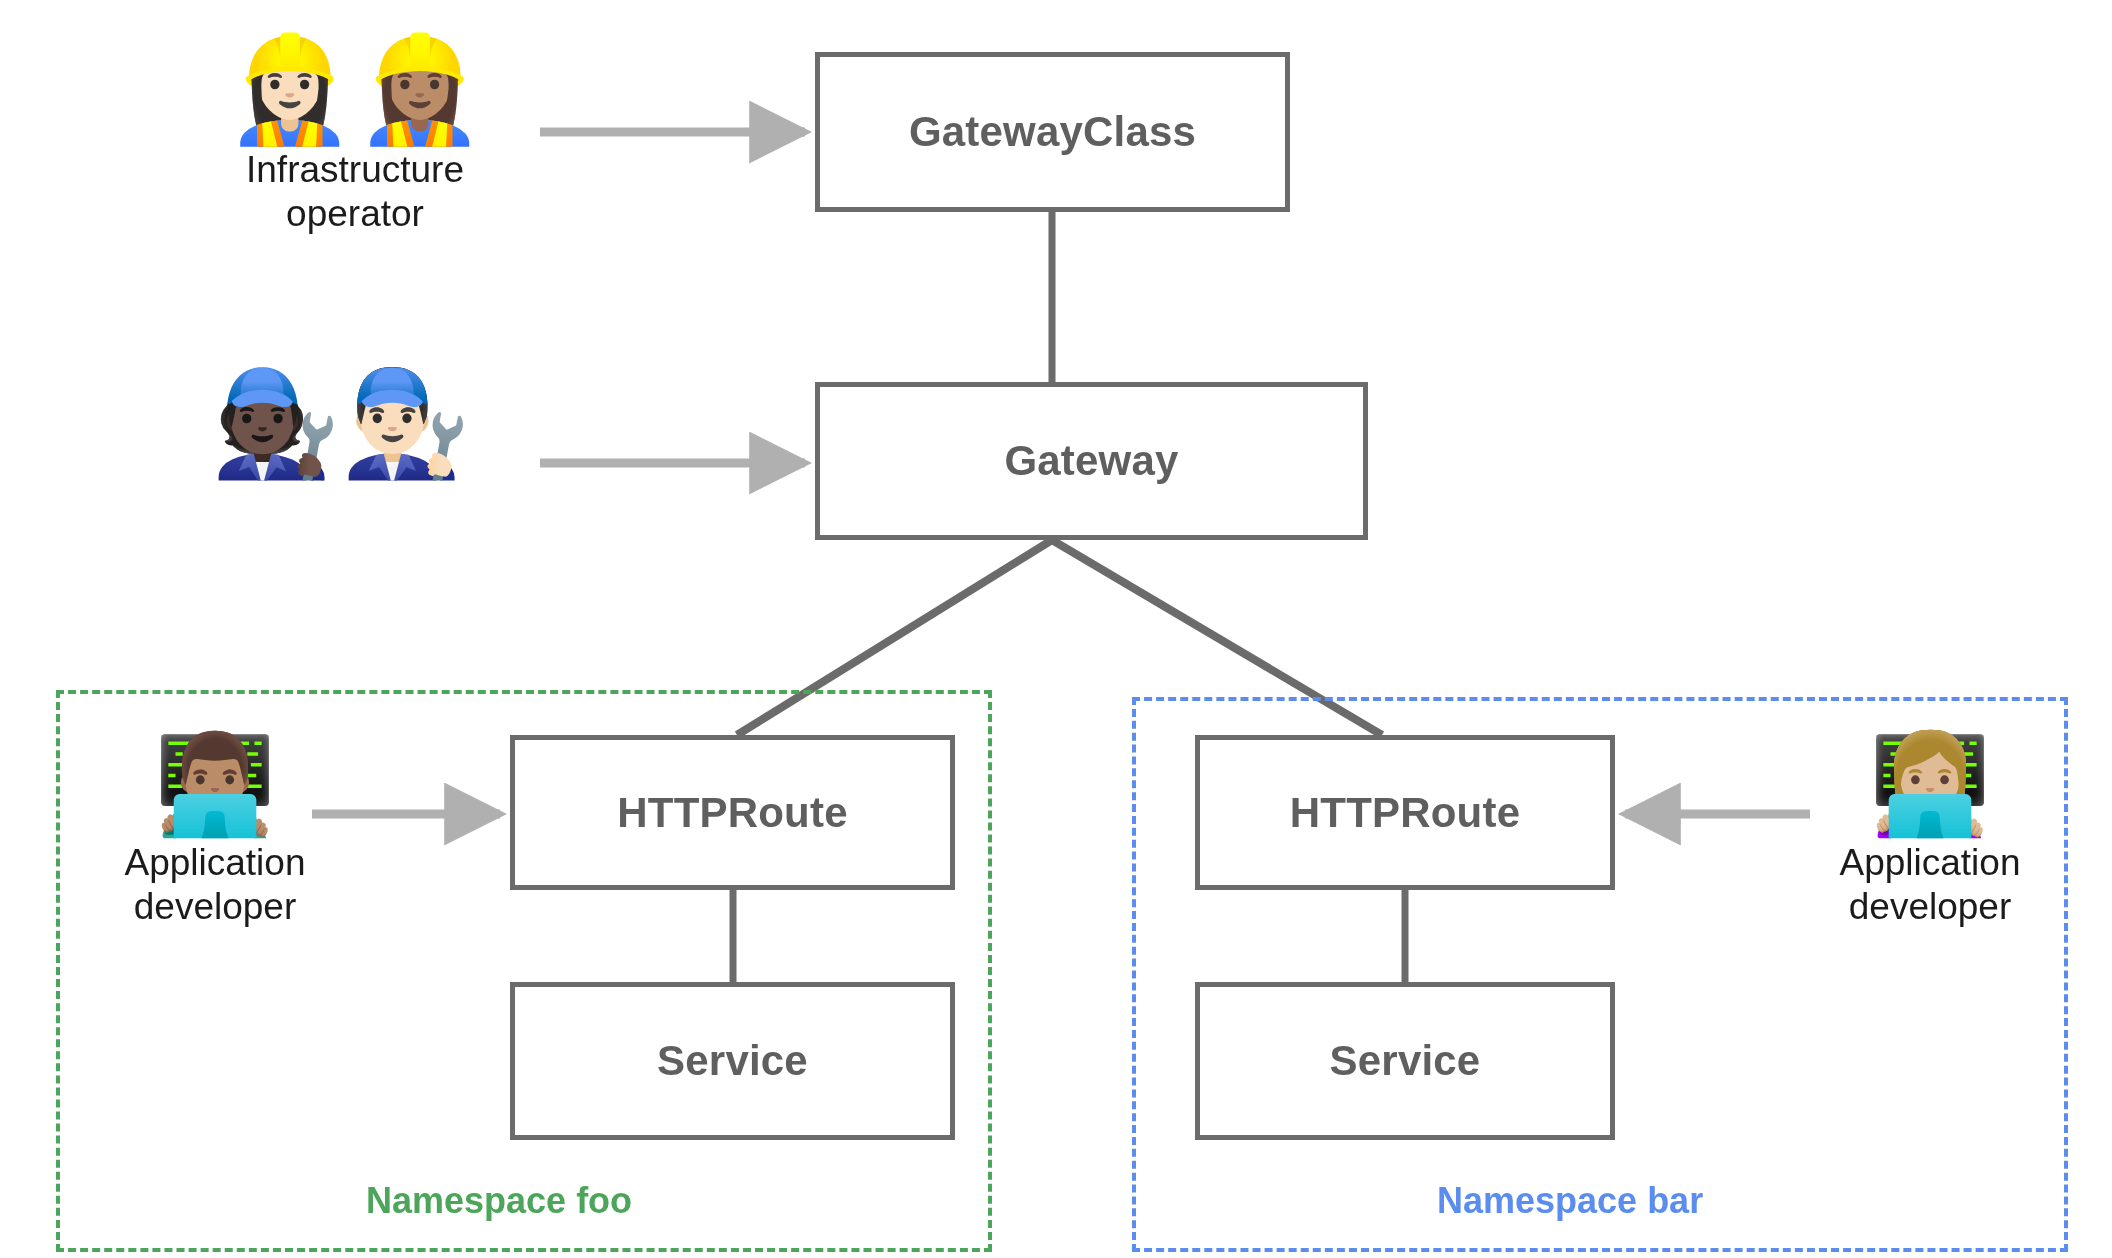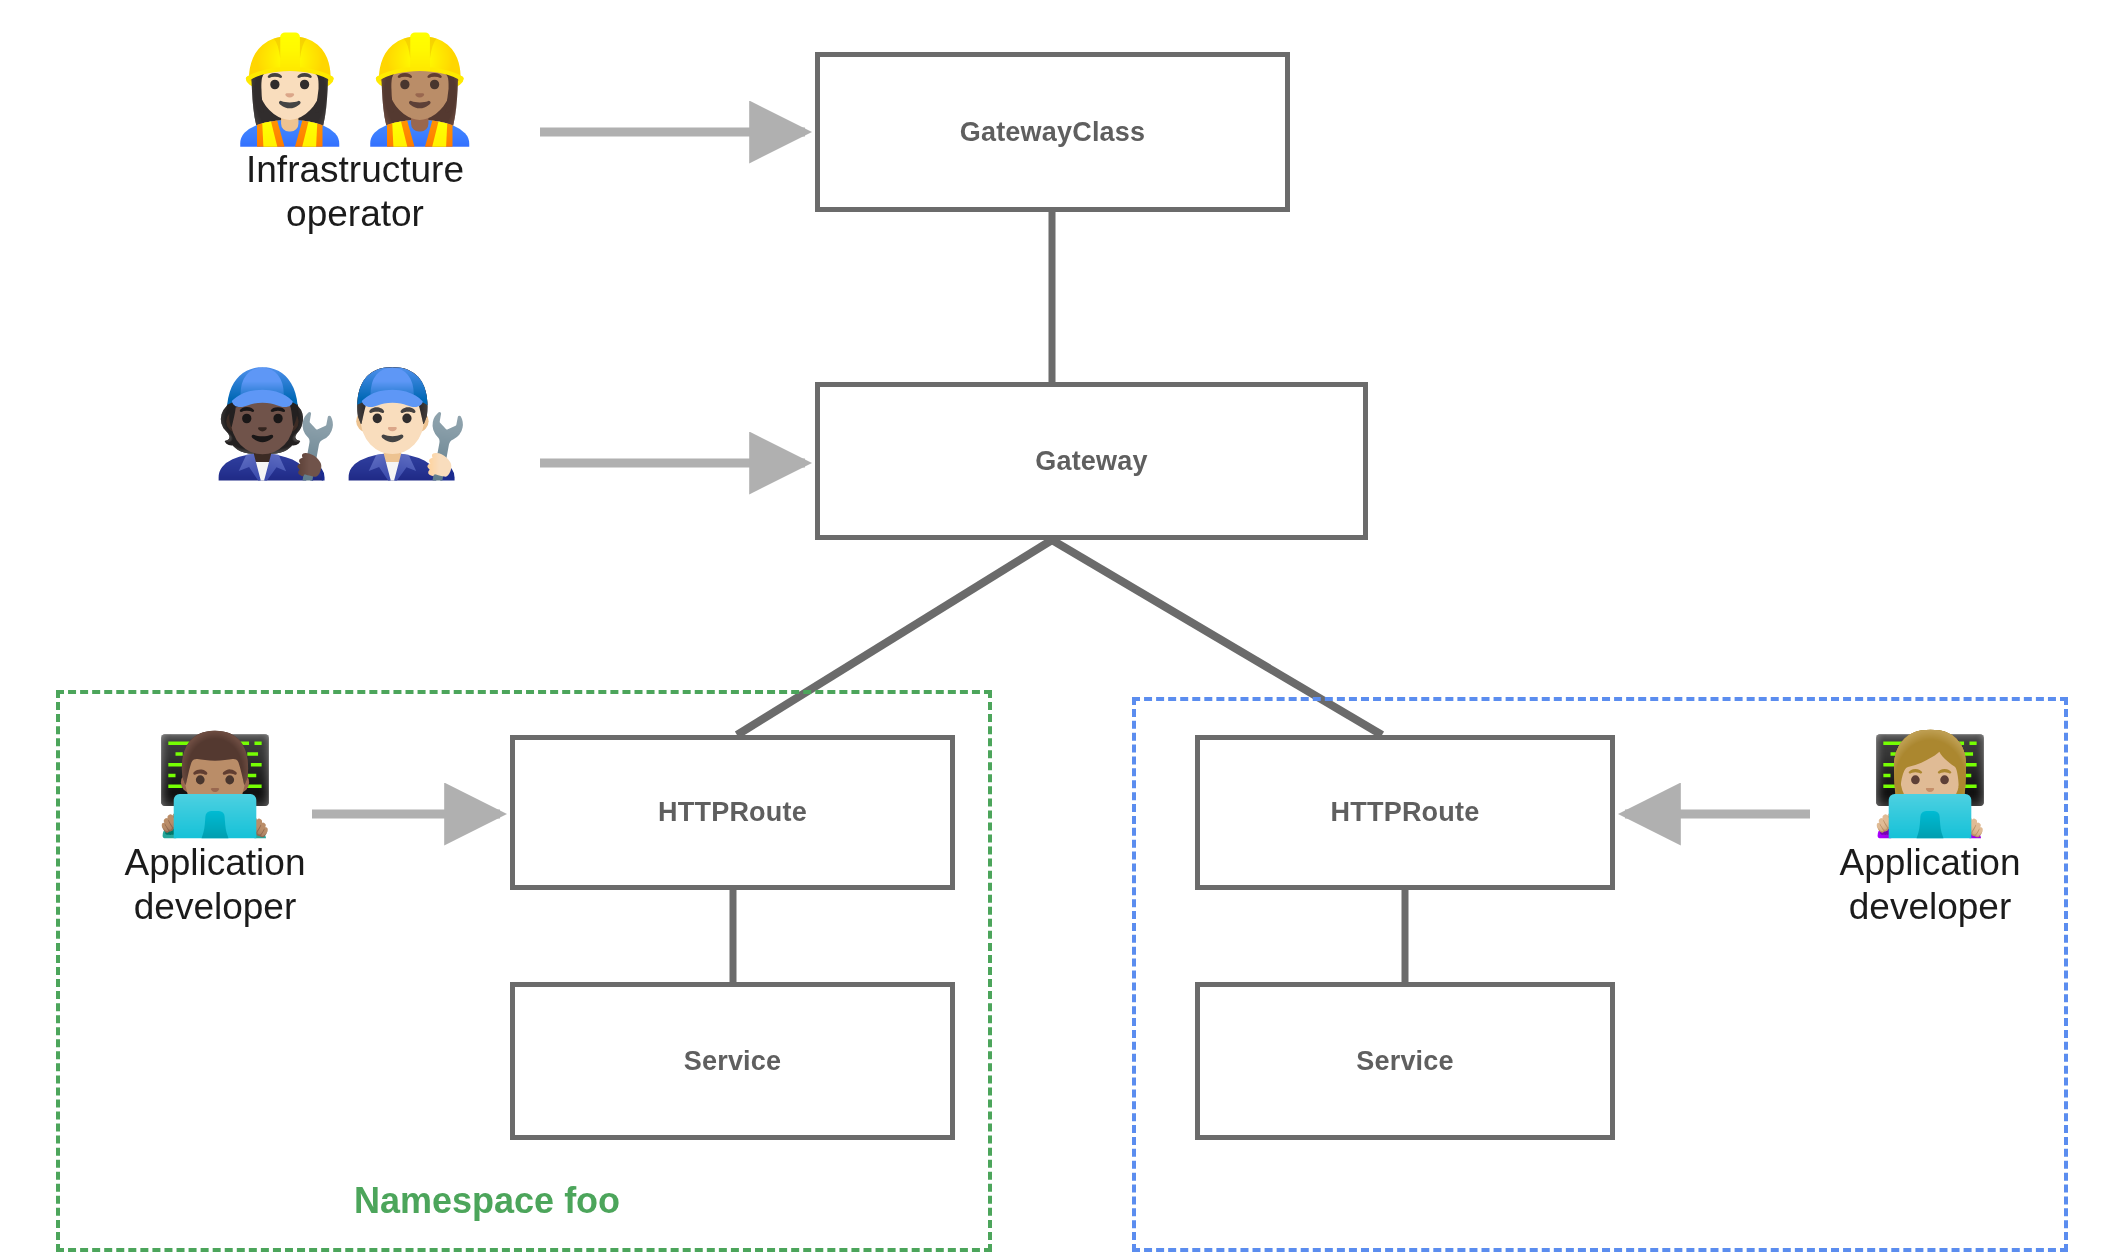--- a/index.html
+++ b/index.html
@@ -33,21 +33,21 @@
     border: 5px solid #6b6b6b;
     background: #ffffff;
     display: flex;
     align-items: center;
     justify-content: center;
     color: #5f5f5f;
     font-weight: bold;
     letter-spacing: 0.2px;
   }
   .node-label {
-    font-size: 27px;
+    font-size: 42px;
     line-height: 1;
     white-space: nowrap;
   }
 
   #node-gatewayclass { left: 815px;  top: 52px;  width: 475px; height: 160px; }
   #node-gateway      { left: 815px;  top: 382px; width: 553px; height: 158px; }
   #node-httproute-foo { left: 510px; top: 735px; width: 445px; height: 155px; }
   #node-service-foo   { left: 510px; top: 982px; width: 445px; height: 158px; }
   #node-httproute-bar { left: 1195px; top: 735px; width: 420px; height: 155px; }
   #node-service-bar   { left: 1195px; top: 982px; width: 420px; height: 158px; }
@@ -65,21 +65,21 @@
   #namespace-bar {
     left: 1132px; top: 697px; width: 936px; height: 555px;
     border: 4px dashed #5b8def;
   }
   .namespace-label {
     position: absolute;
     font-size: 36px;
     font-weight: bold;
     white-space: nowrap;
   }
-  #namespace-foo-label { left: 354px; top: 1180px; color: #4ca55b; }
+  #namespace-foo-label { left: 366px; top: 1180px; color: #4ca55b; }
   #namespace-bar-label { left: 1437px; top: 1180px; color: #5b8def; }
 
   
   .persona {
     position: absolute;
     display: flex;
     flex-direction: column;
     align-items: center;
   }
   .persona-emoji {
@@ -127,20 +127,21 @@
     <line x1="1052" y1="540" x2="737" y2="735" stroke="#6b6b6b" stroke-width="8"></line>
     <line x1="1052" y1="540" x2="1382" y2="735" stroke="#6b6b6b" stroke-width="8"></line>
     <line x1="733" y1="890" x2="733" y2="982" stroke="#6b6b6b" stroke-width="7"></line>
     <line x1="1405" y1="890" x2="1405" y2="982" stroke="#6b6b6b" stroke-width="7"></line>
   </svg>
 
   <div class="namespace" id="namespace-foo"></div>
   <div class="namespace-label" id="namespace-foo-label">Namespace foo</div>
 
   <div class="namespace" id="namespace-bar"></div>
+  <div class="namespace-label" id="namespace-bar-label">Namespace bar</div>
 
   <div class="node" id="node-gatewayclass">
     <span class="node-label">GatewayClass</span>
   </div>
 
   <div class="node" id="node-gateway">
     <span class="node-label">Gateway</span>
   </div>
 
   <div class="node" id="node-httproute-foo">

